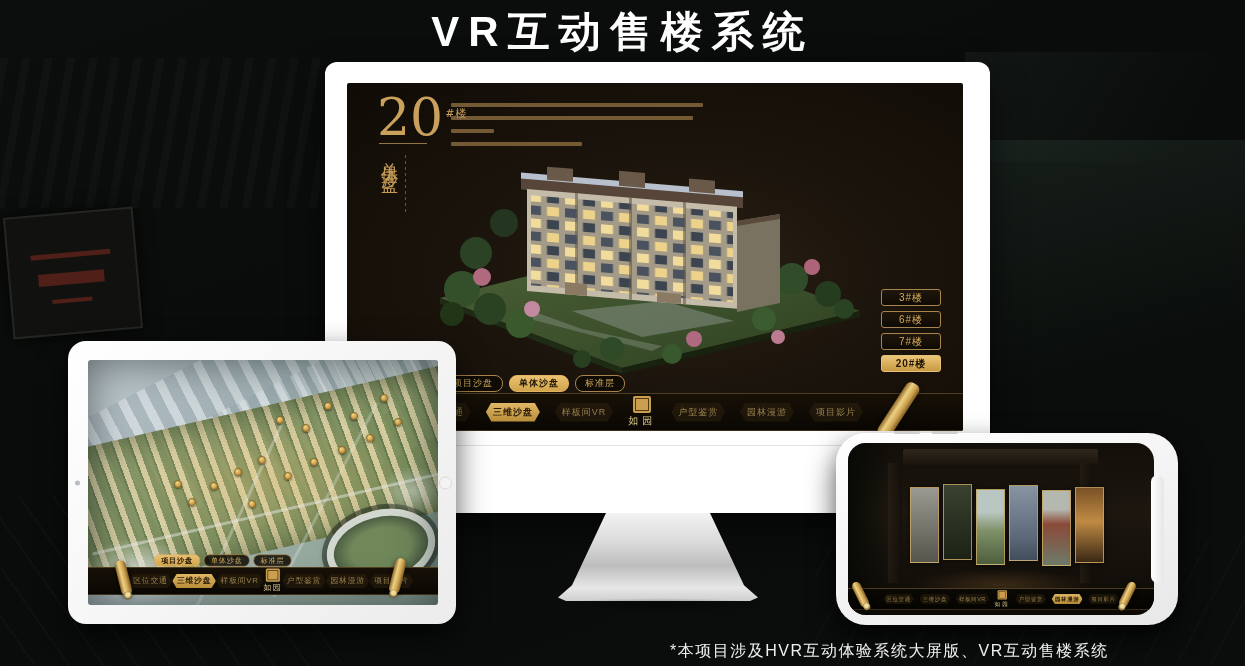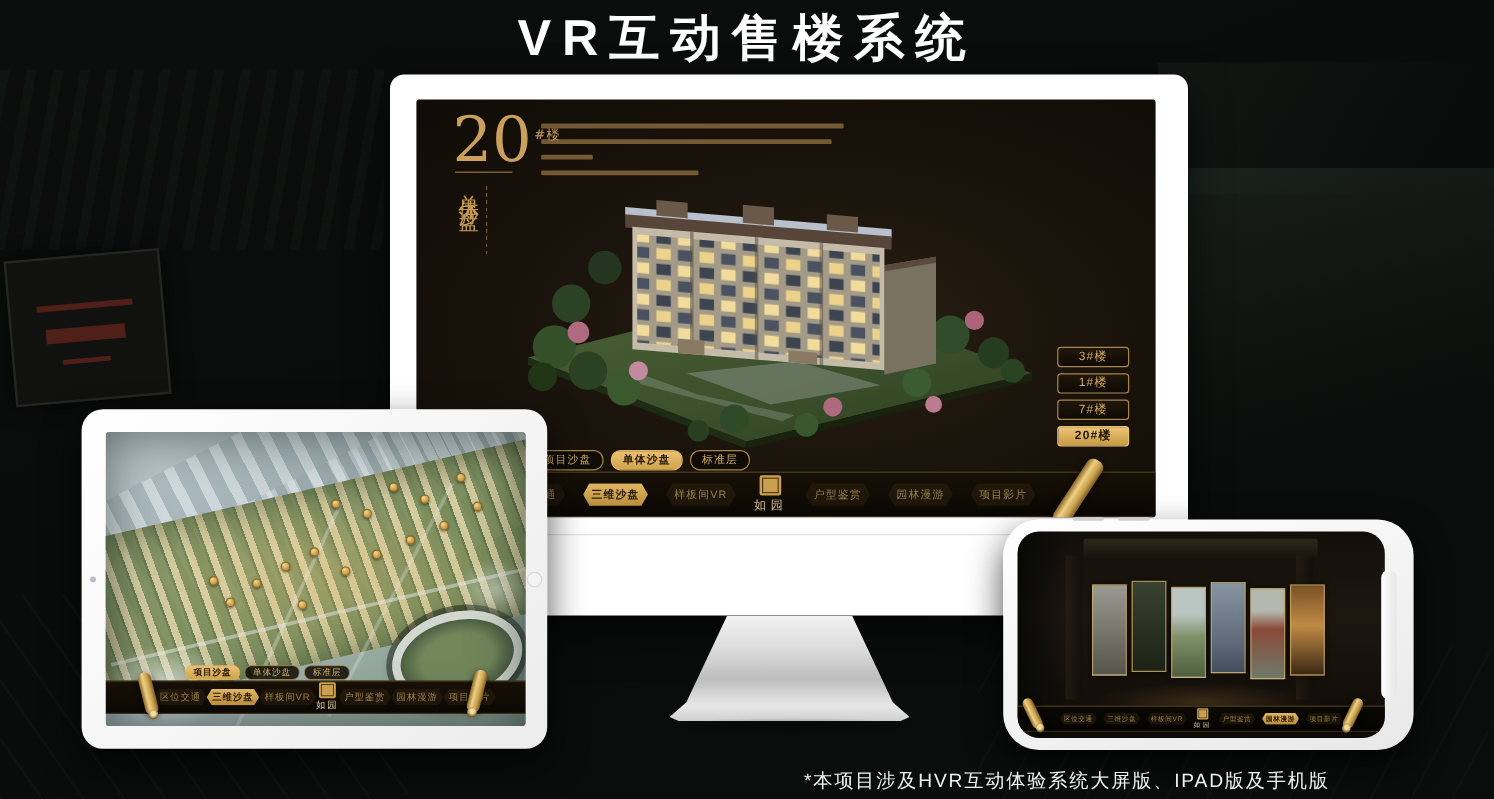--- a/index.html
+++ b/index.html
@@ -251,21 +251,21 @@
         <circle cx="380" cy="106" r="8" fill="#ad6478"></circle>
           <circle cx="346" cy="176" r="7" fill="#bd7b92"></circle>
         <circle cx="180" cy="188" r="12" fill="#2f4a26"></circle>
           <circle cx="240" cy="193" r="10" fill="#3a582e"></circle>
         <circle cx="150" cy="198" r="9" fill="#28401f"></circle>
           <circle cx="262" cy="178" r="8" fill="#b06a80"></circle>
       </svg>
 
       <div class="m-floorbtns">
         <div class="fbtn">3#楼</div>
-        <div class="fbtn">1#楼</div>
+        <div class="fbtn">6#楼</div>
         <div class="fbtn">7#楼</div>
         <div class="fbtn active">20#楼</div>
       </div>
 
       <div class="m-subtabs">
         <div class="stab">项目沙盘</div>
         <div class="stab active">单体沙盘</div>
         <div class="stab">标准层</div>
       </div>
 
@@ -384,14 +384,14 @@
             <div class="nav-item">项目影片</div>
           </div>
         </div>
       </div>
       <div class="scroll ph-scroll-l"></div>
       <div class="scroll ph-scroll-r"></div>
     </div>
     <div class="ph-notch"></div>
   </div>
 
-  <div class="footnote">*本项目涉及HVR互动体验系统大屏版、IPAD版及手机版</div>
+  <div class="footnote">*本项目涉及HVR互动体验系统大屏版、VR互动售楼系统</div>
 </div>
 
 </body></html>

